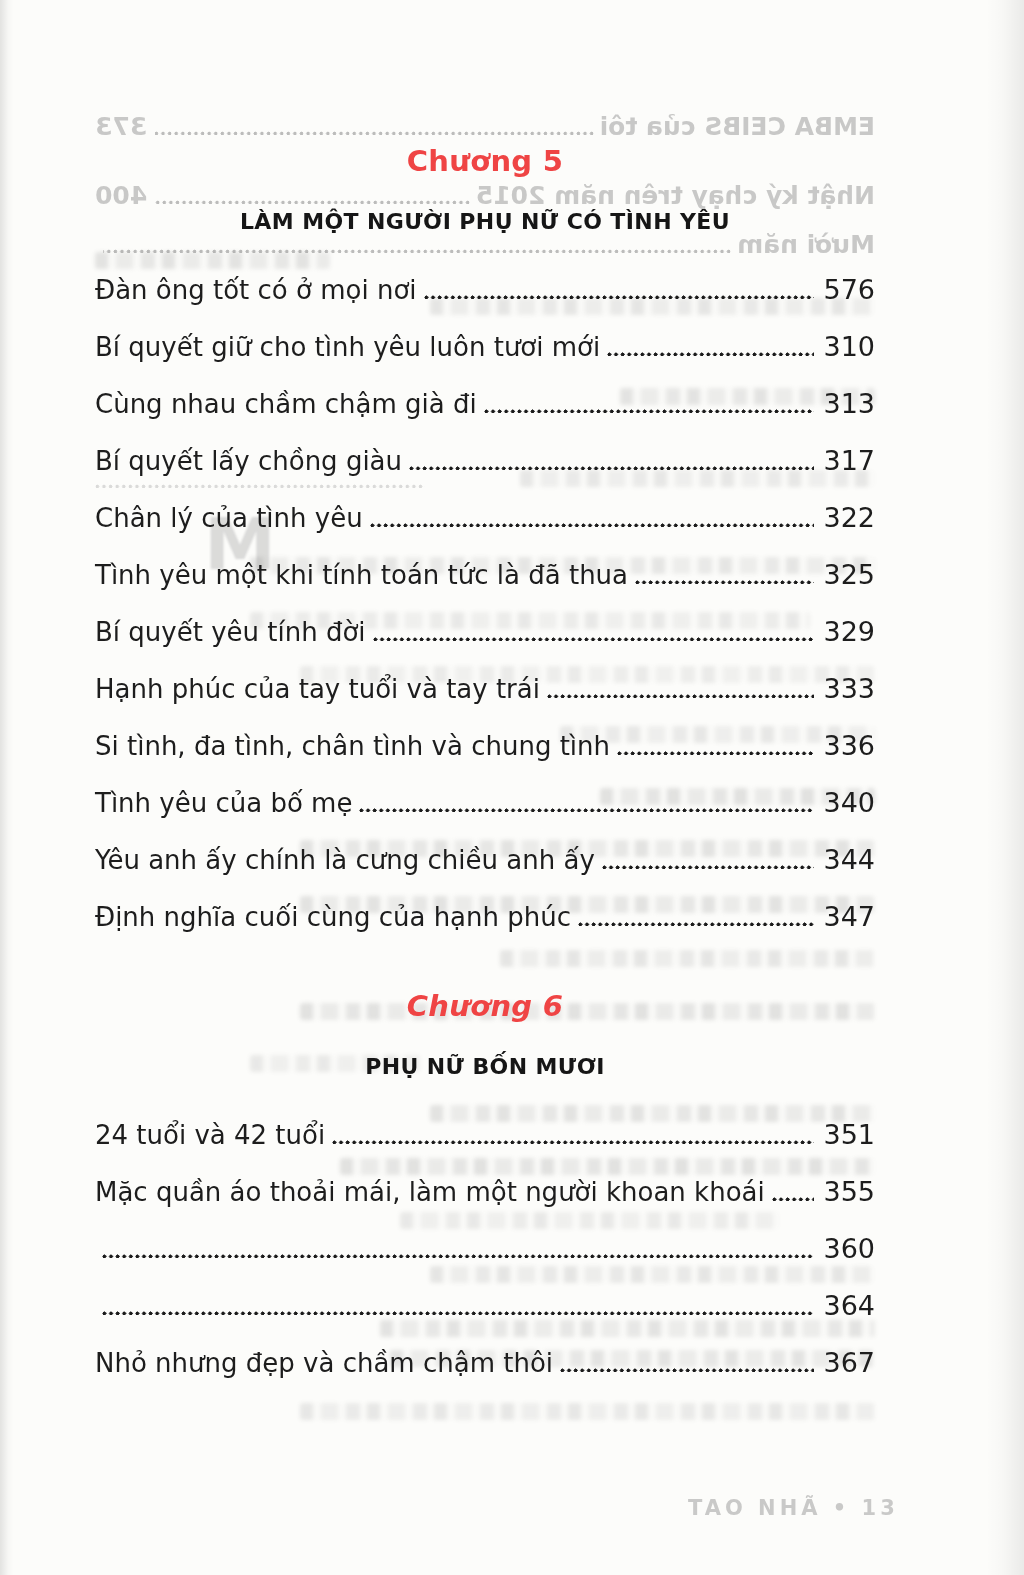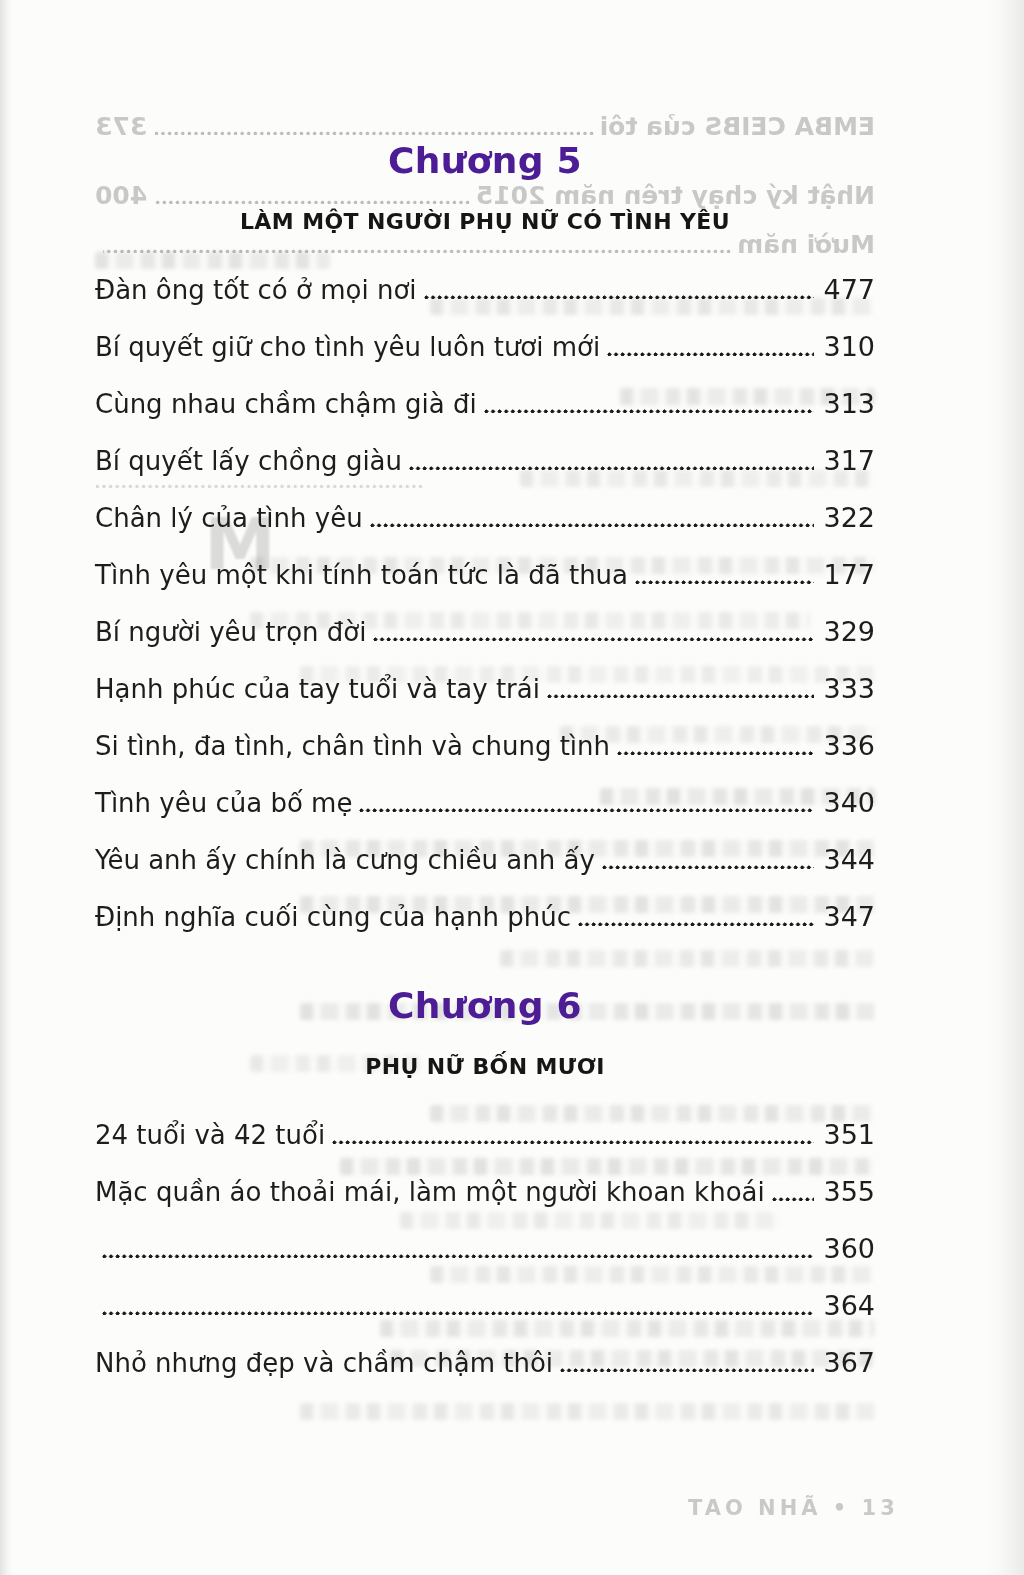--- a/index.html
+++ b/index.html
@@ -71,28 +71,28 @@
       rgba(90,90,90,.45) 0 13px, rgba(90,90,90,.06) 13px 21px,
       rgba(90,90,90,.30) 21px 38px, rgba(90,90,90,.05) 38px 46px,
       rgba(90,90,90,.38) 46px 60px, rgba(90,90,90,.05) 60px 67px);
   }
   
   .content{
     position:absolute;left:95px;top:143px;width:780px;
     color:var(--ink);
   }
   .chapter-label{
-    font-size:36px;font-weight:700;text-align:center;line-height:36px;
-    margin-bottom:25px;letter-spacing:.3px;color:#4c1d95;
+    font-size:29px;font-weight:700;text-align:center;line-height:36px;
+    margin-bottom:25px;letter-spacing:.3px;color:#ef4444;
   }
   .chapter-title{
     font-size:22px;font-weight:700;text-align:center;line-height:36px;
     margin-bottom:32px;letter-spacing:.4px;color:#161616;
   }
-  .ch6 .chapter-label{margin-top:53px;}
+  .ch6 .chapter-label{margin-top:53px;font-style:italic;}
   .toc-row{
     display:flex;height:36px;margin-bottom:21px;
     font-size:26px;font-weight:400;line-height:36px;
     white-space:nowrap;
   }
   .toc-row .t{flex:0 0 auto;}
   .toc-row .dots{flex:1 1 auto;position:relative;min-width:24px;}
   .toc-row .dots::after{
     content:"";position:absolute;left:7px;right:9px;bottom:8px;height:5px;
     background-image:radial-gradient(circle at 2.4px 2.4px,#1b1b1b 1.8px,transparent 2.1px);
@@ -150,21 +150,21 @@
 
   <div class="content">
 
     <section class="ch5">
       <div class="chapter-label">Chương 5</div>
       <div class="chapter-title">LÀM MỘT NGƯỜI PHỤ NỮ CÓ TÌNH YÊU</div>
 
       <div class="toc-row">
         <span class="t">Đàn ông tốt có ở mọi nơi</span>
         <span class="dots"></span>
-        <span class="p">477</span>
+        <span class="p">576</span>
       </div>
       <div class="toc-row">
         <span class="t">Bí quyết giữ cho tình yêu luôn tươi mới</span>
         <span class="dots"></span>
         <span class="p">310</span>
       </div>
       <div class="toc-row">
         <span class="t">Cùng nhau chầm chậm già đi</span>
         <span class="dots"></span>
         <span class="p">313</span>
@@ -175,24 +175,24 @@
         <span class="p">317</span>
       </div>
       <div class="toc-row">
         <span class="t">Chân lý của tình yêu</span>
         <span class="dots"></span>
         <span class="p">322</span>
       </div>
       <div class="toc-row">
         <span class="t">Tình yêu một khi tính toán tức là đã thua</span>
         <span class="dots"></span>
-        <span class="p">177</span>
-      </div>
-      <div class="toc-row">
-        <span class="t">Bí người yêu trọn đời</span>
+        <span class="p">325</span>
+      </div>
+      <div class="toc-row">
+        <span class="t">Bí quyết yêu tính đời</span>
         <span class="dots"></span>
         <span class="p">329</span>
       </div>
       <div class="toc-row">
         <span class="t">Hạnh phúc của tay tuổi và tay trái</span>
         <span class="dots"></span>
         <span class="p">333</span>
       </div>
       <div class="toc-row">
         <span class="t">Si tình, đa tình, chân tình và chung tình</span>

